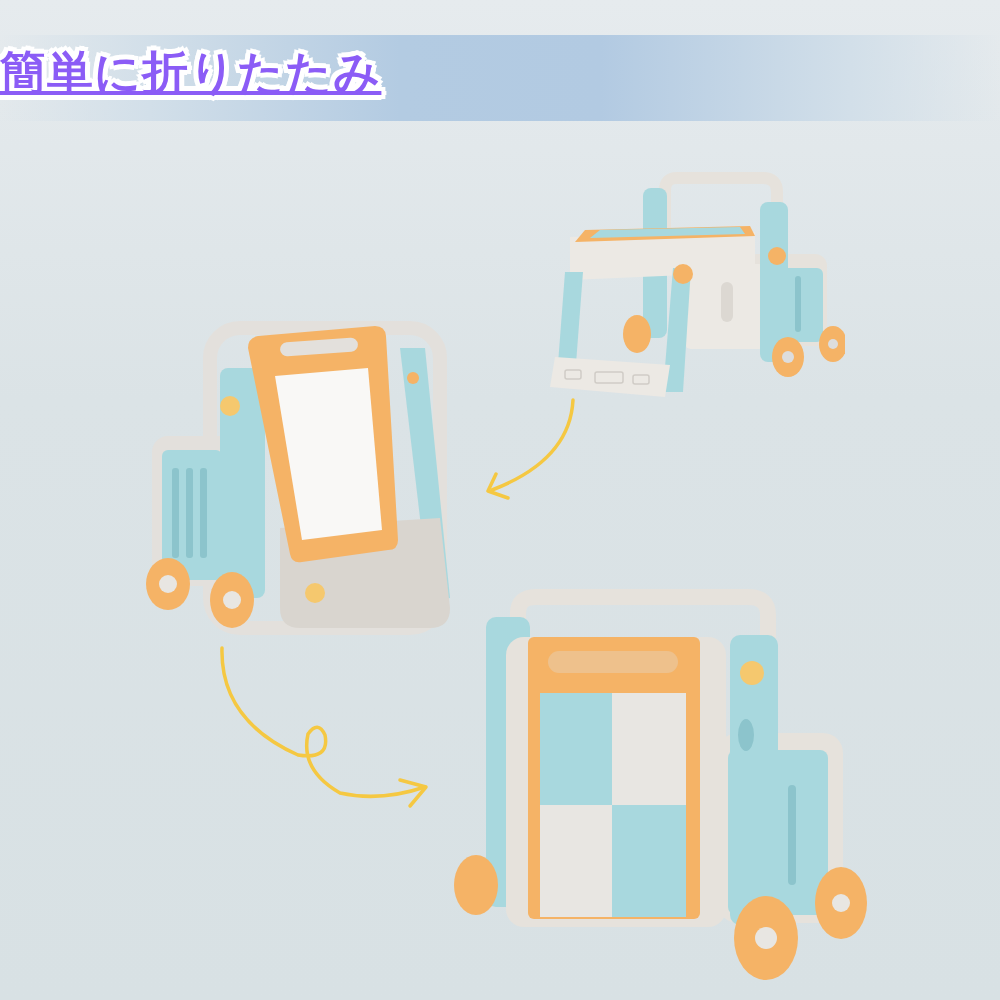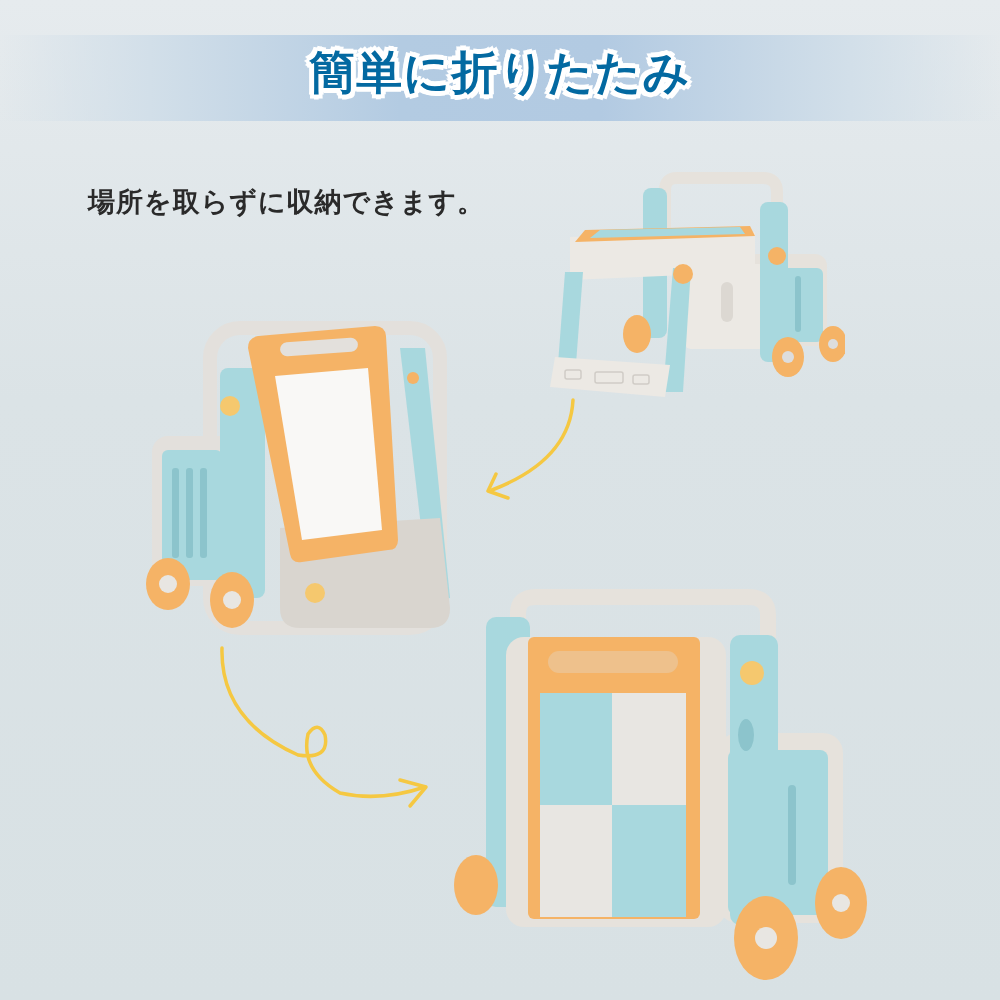--- a/index.html
+++ b/index.html
@@ -6,45 +6,45 @@
   body {
     width:1000px; height:1000px; position:relative; overflow:hidden;
     background: linear-gradient(180deg, #e6ebee 0%, #dbe3e6 40%, #d8e1e4 100%);
     font-family: "DejaVu Sans", sans-serif;
   }
   .banner {
     position:absolute; left:0; top:35px; width:1000px; height:86px;
     background: linear-gradient(90deg, rgba(225,232,236,0) 0%, #d2dfe9 15%, #b3cbe2 40%, #b2cae2 60%, #d2dfe9 85%, rgba(225,232,236,0) 100%);
   }
   .title {
-    position:absolute; left:0; top:42px; width:1000px; text-align:center;
+    position:absolute; left:0; top:42px; width:1000px; text-align:left;
     font-family: "DejaVu Sans", sans-serif; font-weight:bold; font-size:46px;
-    color:#0369a1; letter-spacing:1px;
+    color:#8b5cf6; letter-spacing:1px;
     text-shadow:
       3px 0 #fff, -3px 0 #fff, 0 3px #fff, 0 -3px #fff,
       3px 3px #fff, -3px -3px #fff, 3px -3px #fff, -3px 3px #fff,
       5px 0 #fff, -5px 0 #fff, 0 5px #fff, 0 -5px #fff,
       4px 4px #fff, -4px -4px #fff, 4px -4px #fff, -4px 4px #fff;
+    text-decoration: underline;
   }
   .desc {
     position:absolute; left:88px; top:176px; font-size:27px; font-weight:bold;
     color:#2a2a2a; line-height:51px; letter-spacing:1px;
   }
   .desc div { white-space:nowrap; }
   .product { position:absolute; }
   .arrow { position:absolute; }
 </style>
 </head>
 <body>
 
 <div class="banner"></div>
 <div class="title">簡単に折りたたみ</div>
 
 <div class="desc">
-  <div>場所を取らずに収納できます。</div>
 </div>
 
 <svg class="product" style="left:545px;top:172px" width="300" height="240" viewBox="0 0 300 240">
 
   <path d="M120 90 L120 18 Q120 6 132 6 L218 6 Q232 6 232 20 L232 150" fill="none" stroke="#e6e2dc" stroke-width="12" stroke-linecap="round"></path>
 
   <rect x="200" y="82" width="82" height="92" rx="12" fill="#e6e2dc"></rect>
   <rect x="208" y="96" width="70" height="74" rx="6" fill="#a8d8de"></rect>
   <rect x="218" y="104" width="6" height="56" rx="3" fill="#8cc4cc"></rect>
   <rect x="234" y="104" width="6" height="56" rx="3" fill="#8cc4cc"></rect>

